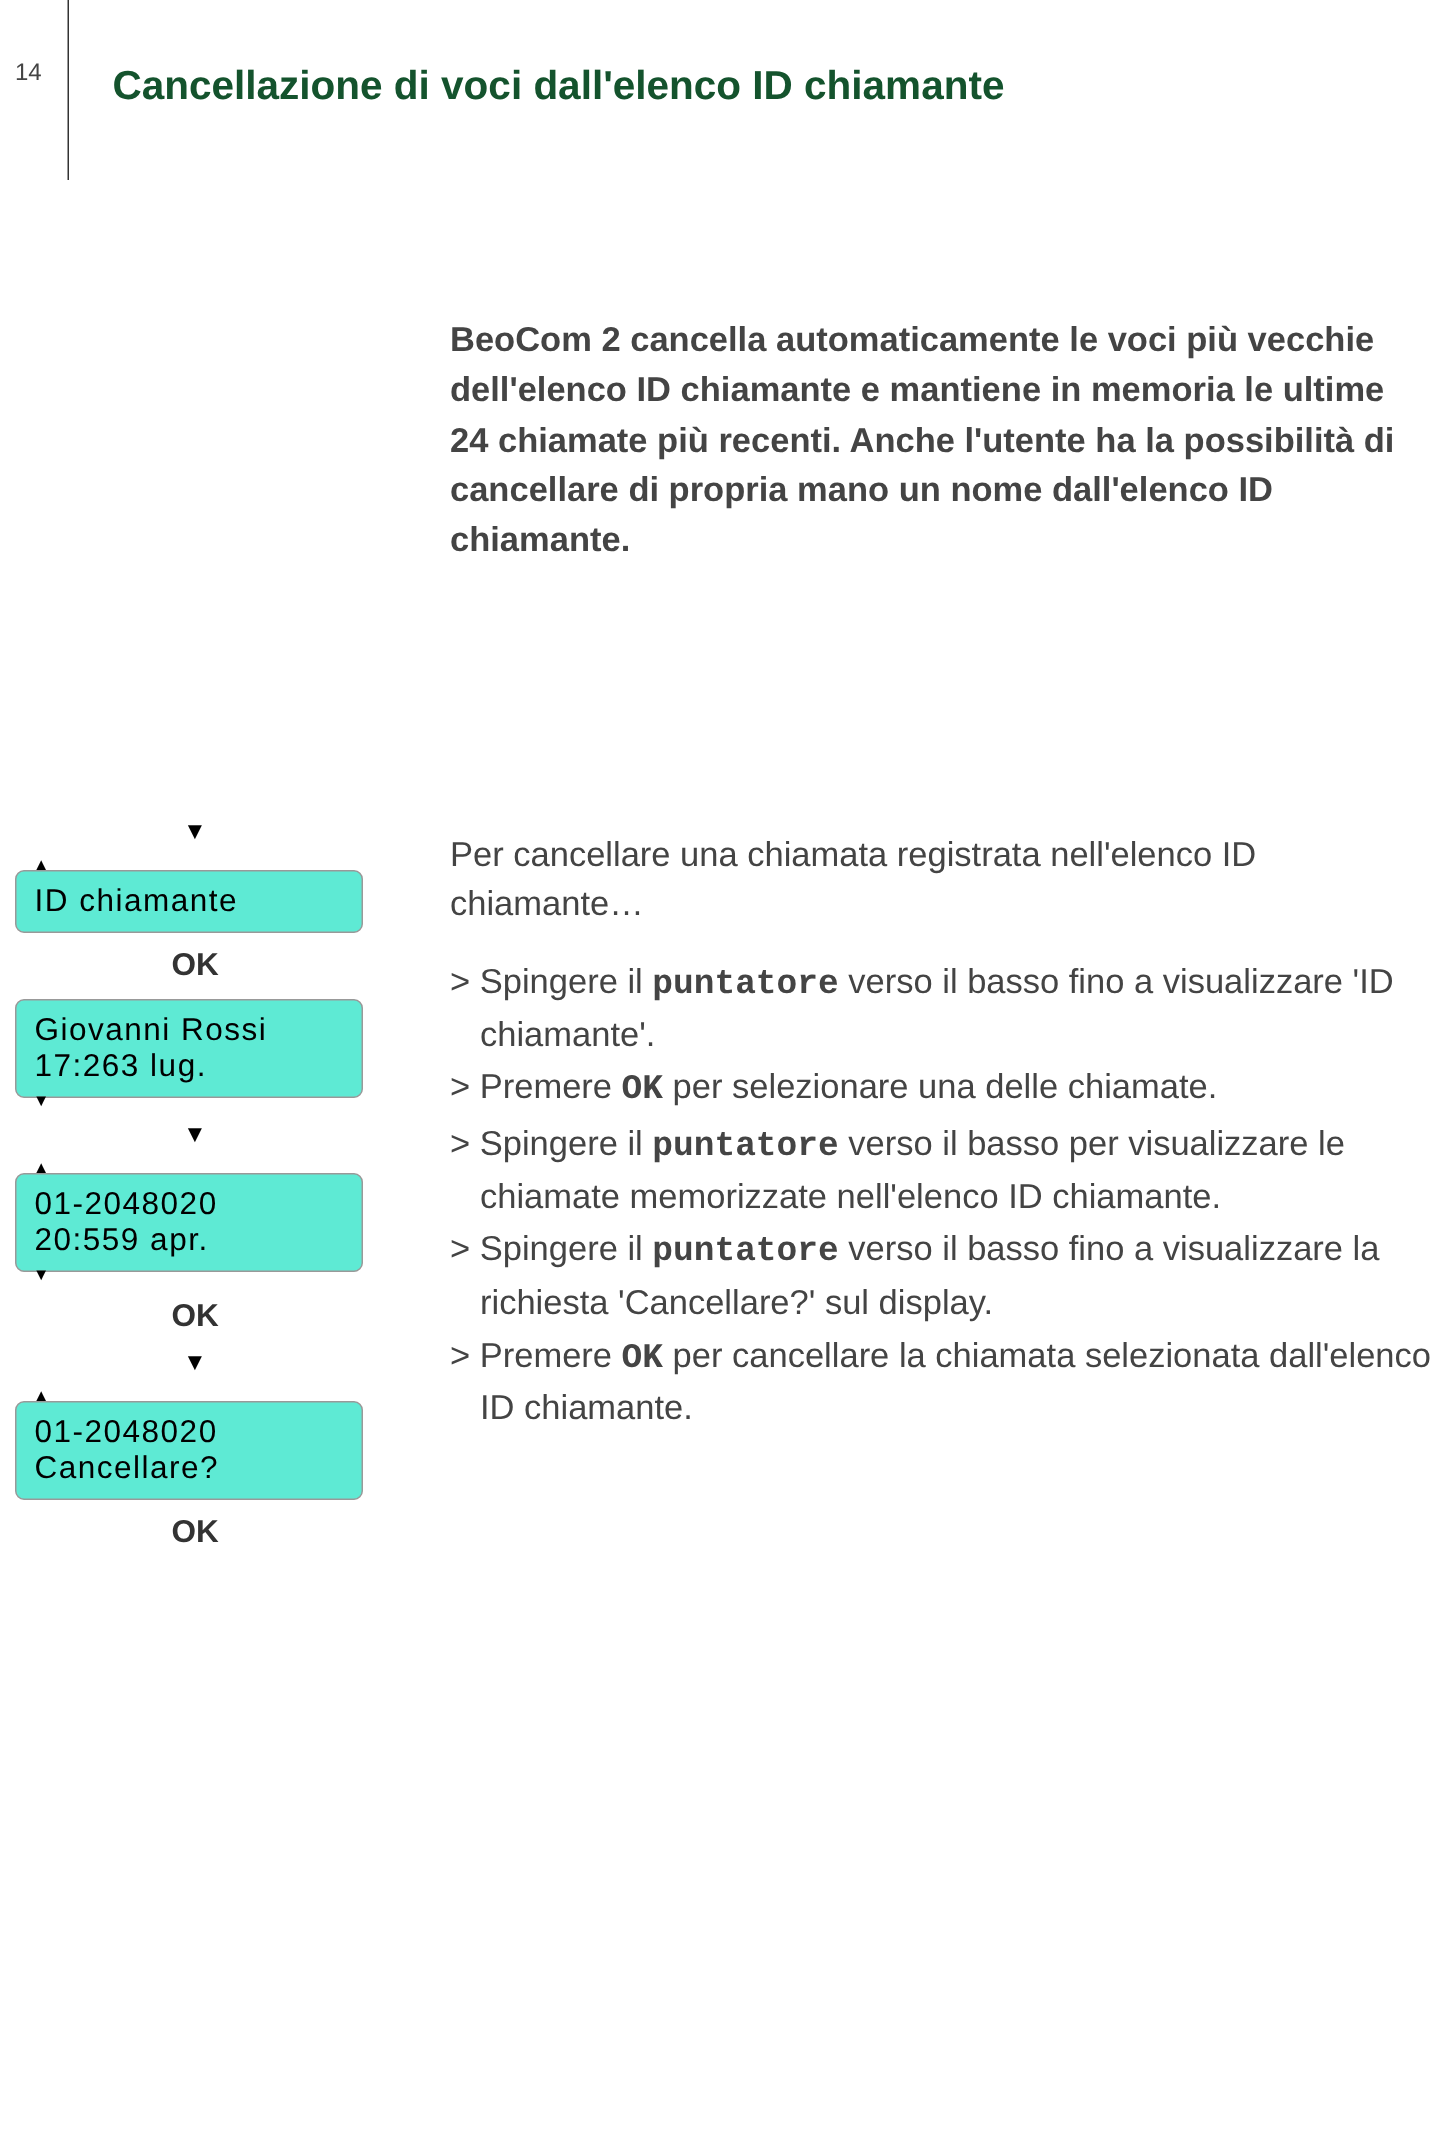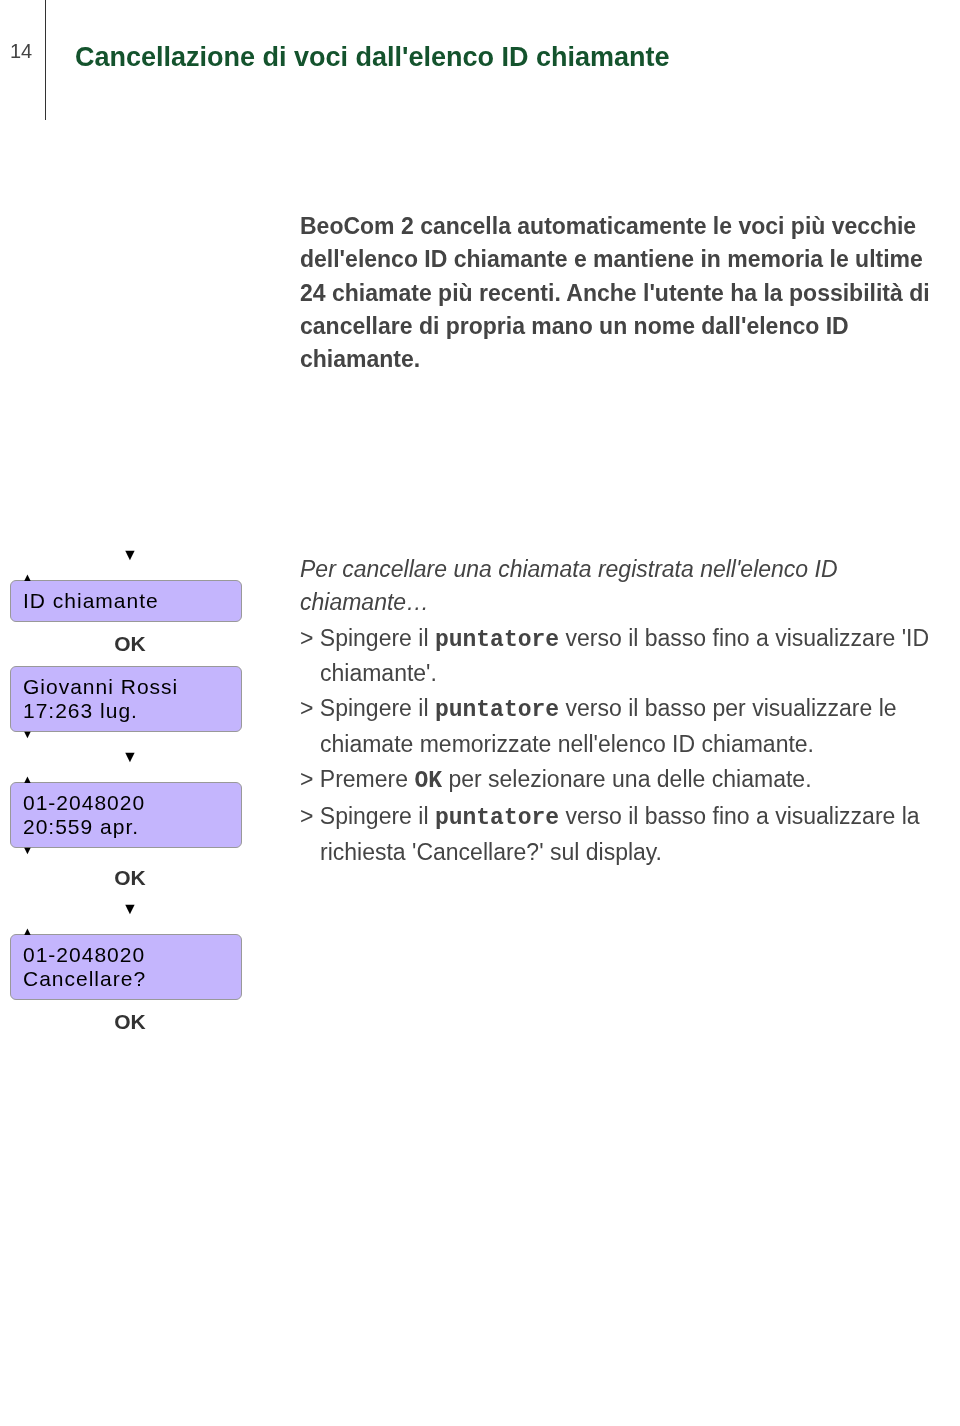--- a/index.html
+++ b/index.html
@@ -8,21 +8,21 @@
       height: 1426px;
       background: #fff;
       font-family: Helvetica, Arial, sans-serif;
       color: #333;
       position: relative;
     }
     .page-number {
       position: absolute;
       top: 40px;
       left: 10px;
-      font-size: 20px;
+      font-size: 16px;
       color: #444;
     }
     .vline-top {
       position: absolute;
       top: 0;
       left: 45px;
       width: 1px;
       height: 120px;
       background: #333;
     }
@@ -65,21 +65,21 @@
     .tri-down-mini {
       margin-left: 12px;
       margin-top: -3px;
       margin-bottom: 8px;
       font-size: 11px;
       color: #000;
       line-height: 1;
     }
     .lcd {
       width: 232px;
-      background: #c4b5fd;
+      background: #5eead4;
       border: 1px solid #999;
       border-radius: 6px;
       padding: 8px 12px;
       font-family: Helvetica, Arial, sans-serif;
       font-size: 21px;
       color: #000;
       letter-spacing: 1px;
     }
     .lcd .row {
       display: flex;
@@ -99,22 +99,21 @@
     .right-column {
       position: absolute;
       top: 553px;
       left: 300px;
       width: 660px;
       font-size: 23px;
       line-height: 1.45;
       color: #444;
     }
     .subheading {
-      font-style: italic;
-      margin-bottom: 2px;
+      margin-bottom: 18px;
     }
     .step {
       padding-left: 20px;
       text-indent: -20px;
       margin-bottom: 2px;
     }
     .step .bold { font-weight: bold; font-family: Liberation Mono, monospace; }
   </style>
 </head>
 <body>
@@ -172,21 +171,24 @@
 
 </div>
 
 <div class="right-column">
   <div class="subheading">Per cancellare una chiamata registrata nell'elenco ID chiamante…</div>
 
   <div class="step">
     <span>&gt; Spingere il </span><span class="bold">puntatore</span><span> verso il basso fino a visualizzare 'ID chiamante'.</span>
   </div>
   <div class="step">
-    <span>&gt; Spingere il </span><span class="bold">puntatore</span><span> verso il basso per visualizzare le chiamate memorizzate nell'elenco ID chiamante.</span>
+    <span>&gt; Premere </span><span class="bold">OK</span><span> per selezionare una delle chiamate.</span>
   </div>
   <div class="step">
-    <span>&gt; Premere </span><span class="bold">OK</span><span> per selezionare una delle chiamate.</span>
+    <span>&gt; Spingere il </span><span class="bold">puntatore</span><span> verso il basso per visualizzare le chiamate memorizzate nell'elenco ID chiamante.</span>
   </div>
   <div class="step">
     <span>&gt; Spingere il </span><span class="bold">puntatore</span><span> verso il basso fino a visualizzare la richiesta 'Cancellare?' sul display.</span>
   </div>
+  <div class="step">
+    <span>&gt; Premere </span><span class="bold">OK</span><span> per cancellare la chiamata selezionata dall'elenco ID chiamante.</span>
+  </div>
 </div>
 
 </body></html>

